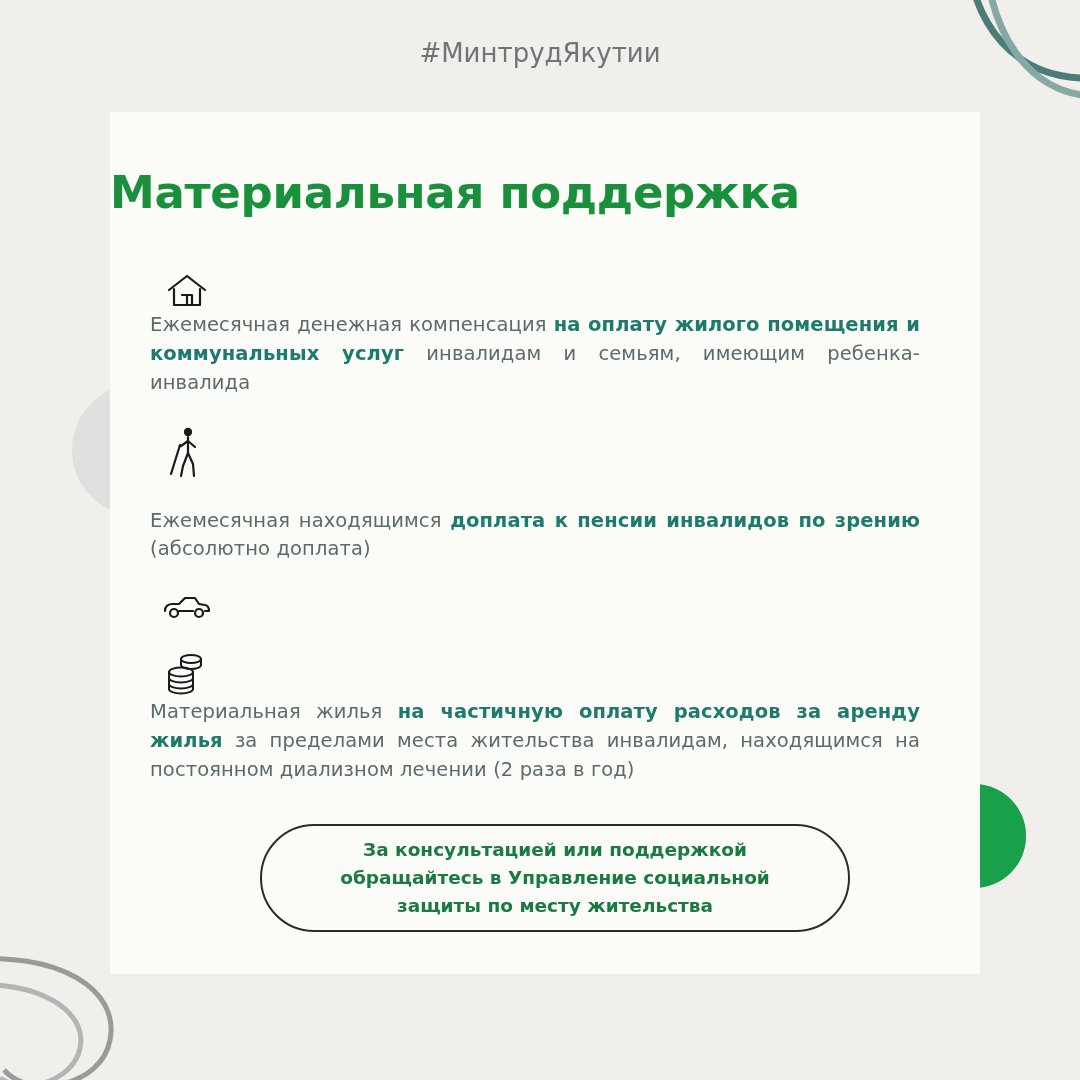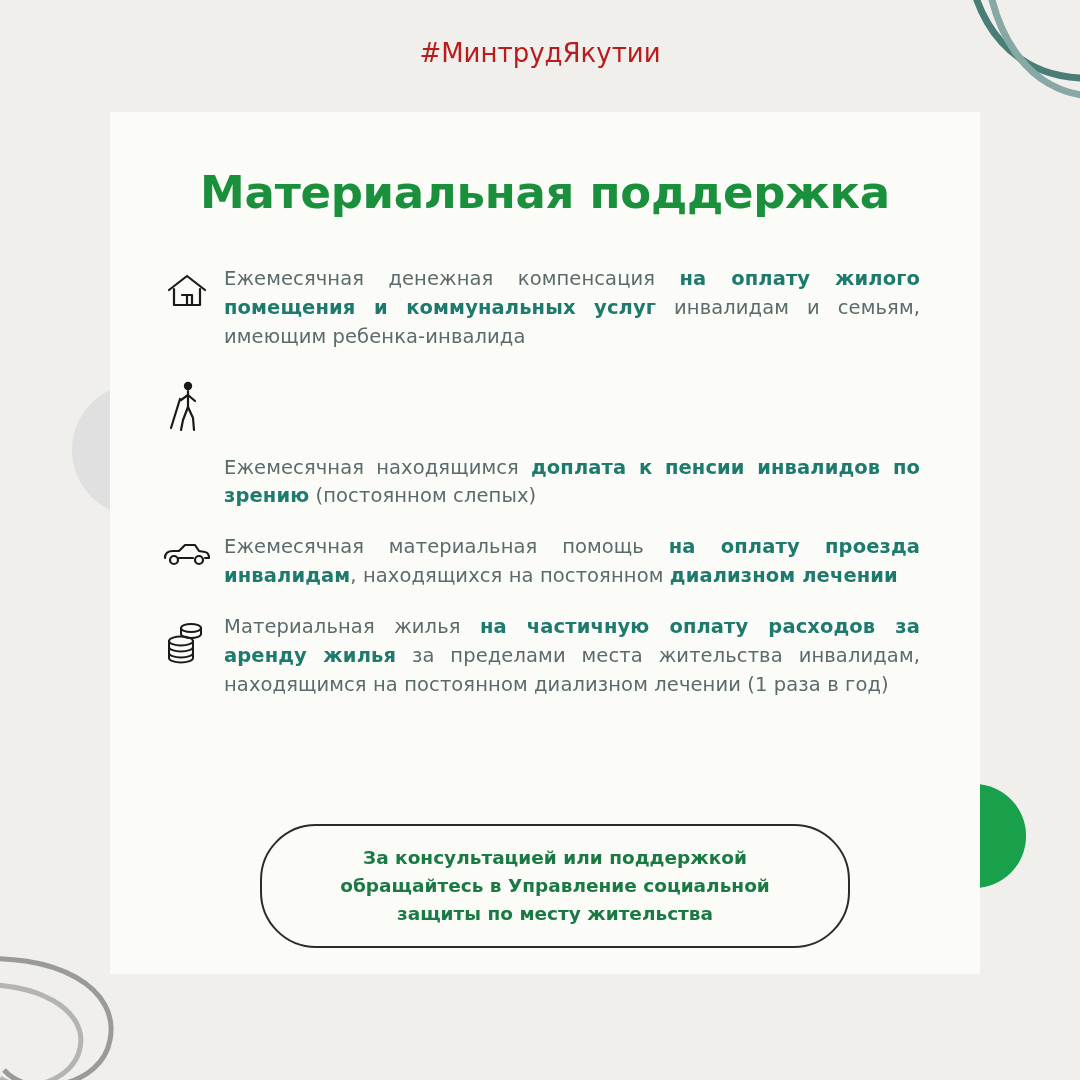--- a/index.html
+++ b/index.html
@@ -59,53 +59,54 @@
   }
 
   
   .hashtag {
     position: absolute;
     top: 38px;
     left: 0;
     width: 1080px;
     text-align: center;
     font-size: 26px;
-    color: #b91c1c;
+    color: #737373;
     font-family: "DejaVu Sans", "Liberation Sans", sans-serif;
   }
 
   
   .card {
     position: absolute;
     left: 110px;
     top: 112px;
     width: 870px;
     height: 862px;
     background: #fbfbf8;
   }
 
   .title {
     margin: 54px 0 0 0;
-    text-align: center;
+    text-align: left;
     font-size: 45px;
     font-weight: bold;
     color: #1a8f3c;
     letter-spacing: -0.3px;
   }
 
   .list {
     margin: 46px 0 0 0;
     padding: 0;
     list-style: none;
   }
   .item {
     display: flex;
     align-items: flex-start;
     padding: 0 60px 0 40px;
     margin-bottom: 22px;
+    flex-direction: column;
   }
   .icon-cell {
     width: 74px;
     min-width: 74px;
     display: flex;
     justify-content: center;
     align-items: flex-start;
     padding-top: 6px;
   }
   .icon-cell.empty { height: 1px; }
@@ -123,21 +124,21 @@
     color: #1f7a6e;
     font-weight: bold;
   }
 
   
   .pill {
     position: absolute;
     left: 150px;
     top: 712px;
     width: 590px;
-    height: 124px;
+    height: 108px;
     border: 2px solid #2b2b2b;
     border-radius: 56px;
     display: flex;
     align-items: center;
     justify-content: center;
     box-sizing: border-box;
     padding: 0 36px;
   }
   .pill-text {
     text-align: center;
@@ -193,47 +194,46 @@
           <path d="M21 15 L14 20"></path>
           <path d="M21 27 L16 40 L14 50"></path>
           <path d="M21 27 L26 38 L27 50"></path>
           <path d="M13 19 L4 48"></path>
         </svg>
       </div>
     </li>
 
     <li class="item">
       <div class="icon-cell empty"></div>
-      <div class="item-text"><span>Ежемесячная находящимся </span><b>доплата к пенсии инвалидов по зрению</b><span> (постоянном слепых)</span></div>
+      <div class="item-text"><span>Ежемесячная находящимся </span><b>доплата к пенсии инвалидов по зрению</b><span> (абсолютно доплата)</span></div>
     </li>
 
     <li class="item">
       <div class="icon-cell">
         <svg width="52" height="30" viewBox="0 0 52 30" fill="none" stroke="#1a1a1a" stroke-width="2.2" stroke-linecap="round" stroke-linejoin="round">
           <path d="M4 19 C4 13, 8 12, 12 12 L18 12 L24 6 L34 6 L38 12 L44 13 C48 13.5, 48 19, 48 19 L44 19"></path>
           <path d="M18 19 L32 19"></path>
           <circle cx="13" cy="21" r="4"></circle>
           <circle cx="38" cy="21" r="4"></circle>
         </svg>
       </div>
-      <div class="item-text"><span>Ежемесячная материальная помощь </span><b>на оплату проезда инвалидам</b><span>, находящихся на постоянном </span><b>диализном лечении</b></div>
     </li>
 
     <li class="item">
       <div class="icon-cell">
         <svg width="48" height="48" viewBox="0 0 48 48" fill="none" stroke="#1a1a1a" stroke-width="2" stroke-linecap="round" stroke-linejoin="round">
           <ellipse cx="28" cy="9" rx="10" ry="4"></ellipse>
           <path d="M18 9 L18 15 C18 17.2, 22.5 19, 28 19 C33.5 19, 38 17.2, 38 15 L38 9"></path>
           <ellipse cx="18" cy="22" rx="12" ry="4.5"></ellipse>
           <path d="M6 22 L6 28 C6 30.5, 11.4 32.5, 18 32.5 C24.6 32.5, 30 30.5, 30 28 L30 22"></path>
           <path d="M6 28 L6 34 C6 36.5, 11.4 38.5, 18 38.5 C24.6 38.5, 30 36.5, 30 34 L30 28"></path>
           <path d="M6 34 L6 39 C6 41.5, 11.4 43.5, 18 43.5 C24.6 43.5, 30 41.5, 30 39 L30 34"></path>
         </svg>
       </div>
-      <div class="item-text"><span>Материальная жилья </span><b>на частичную оплату расходов за аренду жилья</b><span> за пределами места жительства инвалидам, находящимся на постоянном диализном лечении (1 раза в год)</span></div>
+      <div class="item-text"><span>Материальная жилья </span><b>на частичную оплату расходов за аренду жилья</b><span> за пределами места жительства инвалидам, находящимся на постоянном диализном лечении (2 раза в год)</span></div>
     </li>
 
   </ul>
 
   <div class="pill">
     <div class="pill-text">За консультацией или поддержкой обращайтесь в Управление социальной защиты по месту жительства</div>
   </div>
 
 </div>
 

